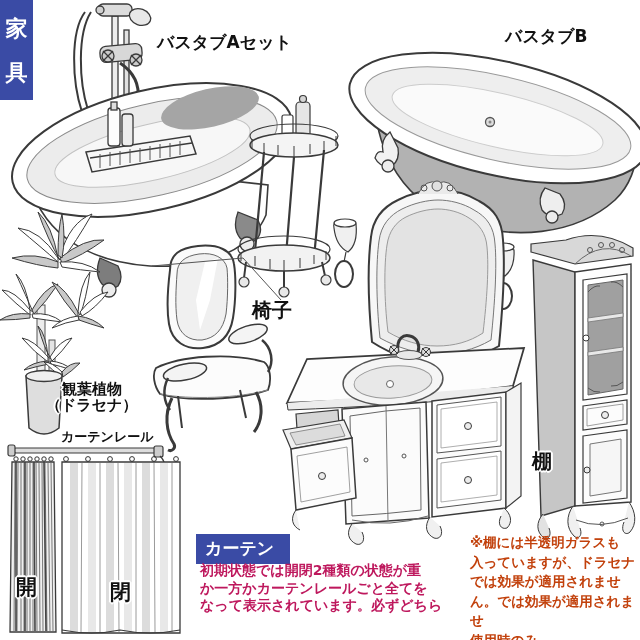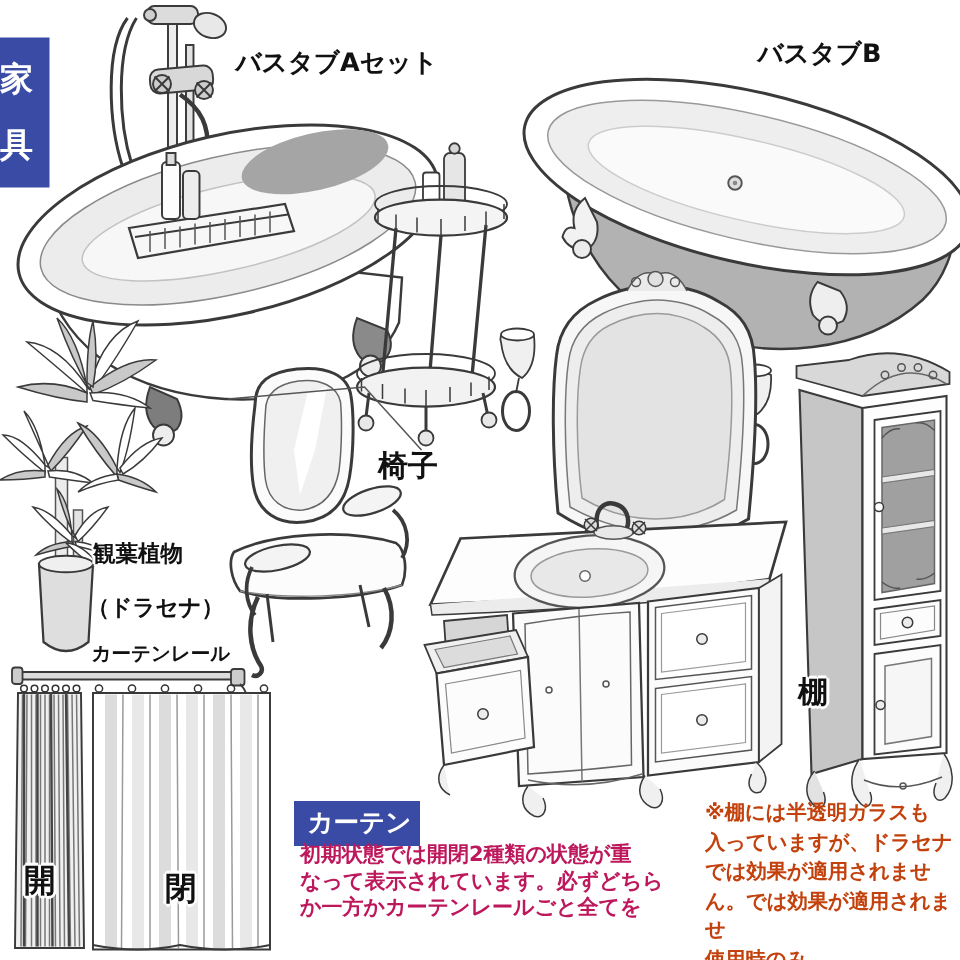--- a/index.html
+++ b/index.html
@@ -8,35 +8,35 @@
     font-family:"DejaVu Sans","Liberation Sans",sans-serif;
     overflow:hidden;color:#111;
   }
   #artwork{position:absolute;left:0;top:0;}
   .lbl{position:absolute;font-weight:bold;color:#111;white-space:nowrap;line-height:1.1;}
   .halo{text-shadow:-1px -1px 0 #fff,1px -1px 0 #fff,-1px 1px 0 #fff,1px 1px 0 #fff,
         2px 0 0 #fff,-2px 0 0 #fff,0 2px 0 #fff,0 -2px 0 #fff;}
   .lbl-bathtub-a{left:157px;top:33px;font-size:17px;}
   .lbl-bathtub-b{left:505px;top:27px;font-size:17px;}
   .lbl-chair{left:252px;top:299px;font-size:20px;}
-  .lbl-plant1{left:62px;top:361px;font-size:15px;}
-  .lbl-plant2{left:58px;top:397px;font-size:15px;}
+  .lbl-plant1{left:62px;top:381px;font-size:15px;}
+  .lbl-plant2{left:46px;top:397px;font-size:15px;}
   .lbl-rail{left:61px;top:430px;font-size:13px;}
   .lbl-open{left:16px;top:576px;font-size:21px;}
   .lbl-closed{left:110px;top:581px;font-size:21px;}
   .lbl-washstand{left:312px;top:500px;font-size:17px;}
   .lbl-shelf{left:532px;top:450px;font-size:20px;}
   #category-banner{
     position:absolute;left:0;top:0;width:33px;height:100px;background:#3a4ba5;
-    color:#fff;font-weight:bold;font-size:22px;line-height:44px;
-    word-break:break-all;padding-top:7px;box-sizing:border-box;margin-top:25px;
+    color:#fff;font-weight:bold;font-size:22px;line-height:44px;text-align:center;
+    word-break:break-all;padding-top:7px;box-sizing:border-box;
   }
   #curtain-header{
     position:absolute;left:196px;top:534px;background:#3a4ba5;color:#fff;
-    font-weight:bold;font-size:17px;padding:3px 6px 4px 9px;
+    font-weight:bold;font-size:17px;padding:3px 16px 4px 9px;
   }
   #curtain-body{position:absolute;left:200px;top:562px;font-size:14px;font-weight:600;
     line-height:17.5px;color:#be185d;}
   #shelf-note{position:absolute;left:470px;top:533px;font-size:13.5px;font-weight:600;
     line-height:19.5px;color:#c2410c;}
 </style>
 </head>
 <body>
 
 <div id="canvas">
@@ -353,22 +353,22 @@
   <div class="lbl lbl-plant2 halo">（ドラセナ）</div>
   <div class="lbl lbl-rail halo">カーテンレール</div>
   <div class="lbl lbl-open halo">開</div>
   <div class="lbl lbl-closed halo">閉</div>
   <div class="lbl lbl-shelf halo">棚</div>
 
   <div id="curtain-header">カーテン</div>
 
   <div id="curtain-body">
     <div>初期状態では開閉2種類の状態が重</div>
+    <div>か一方かカーテンレールごと全てを</div>
     <div>なって表示されています。必ずどちら</div>
-    <div>か一方かカーテンレールごと全てを</div>
   </div>
 
   <div id="shelf-note">
     <div>※棚には半透明ガラスも</div>
     <div>入っていますが、ドラセナ</div>
     <div>では効果が適用されませ</div>
     <div>ん。では効果が適用されませ</div>
     <div>使用時のみ。</div>
   </div>
 

